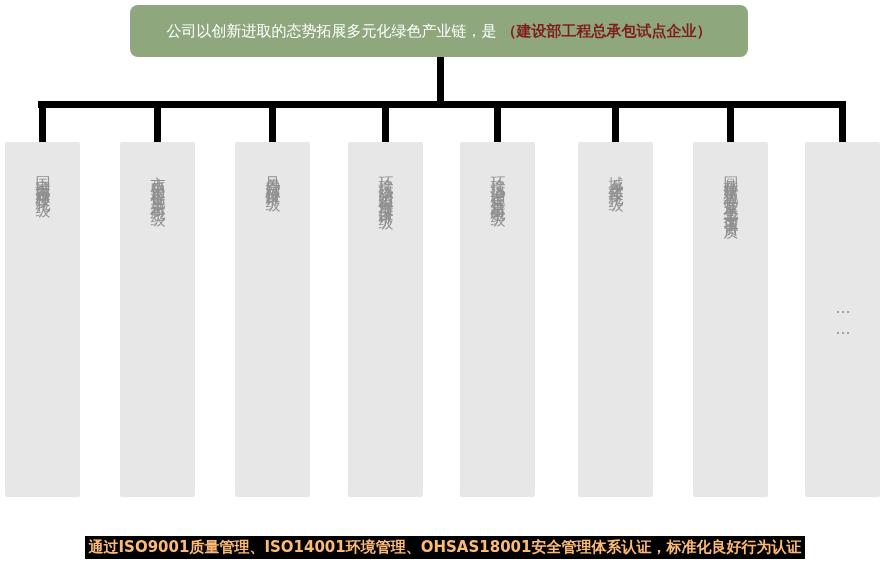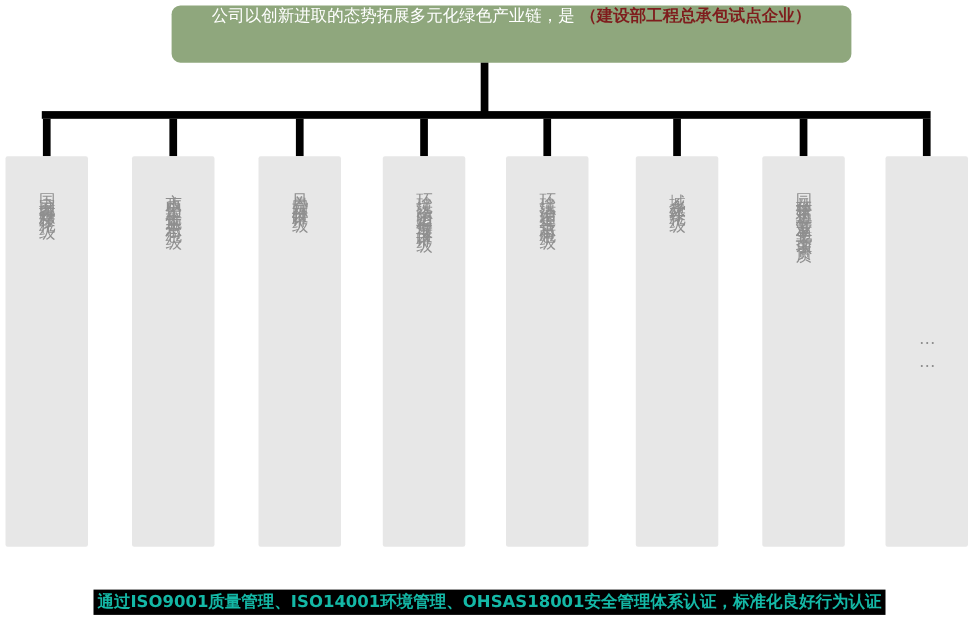--- a/index.html
+++ b/index.html
@@ -10,28 +10,28 @@
     position: relative;
     width: 890px;
     height: 572px;
     background: #ffffff;
     overflow: hidden;
   }
 
   
   .top-box {
     position: absolute;
-    left: 156px;
+    left: 130px;
     top: 5px;
     width: 618px;
     height: 52px;
     background: #8fa77d;
     border-radius: 8px;
     display: flex;
-    align-items: flex-start;
+    align-items: center;
     justify-content: center;
     font-size: 15px;
     color: #ffffff;
     white-space: pre;
   }
   .top-box .highlight {
     color: #7f1d1d;
     font-weight: bold;
   }
 
@@ -91,21 +91,21 @@
   .footer-bar {
     position: absolute;
     left: 0;
     right: 0;
     top: 536px;
     display: flex;
     justify-content: center;
   }
   .footer-inner {
     background: #000000;
-    color: #14b8a6;
+    color: #fdba74;
     font-weight: bold;
     font-size: 15px;
     padding: 2px 4px;
     white-space: nowrap;
   }
 </style>
 </head>
 <body>
 
 <div class="canvas">

